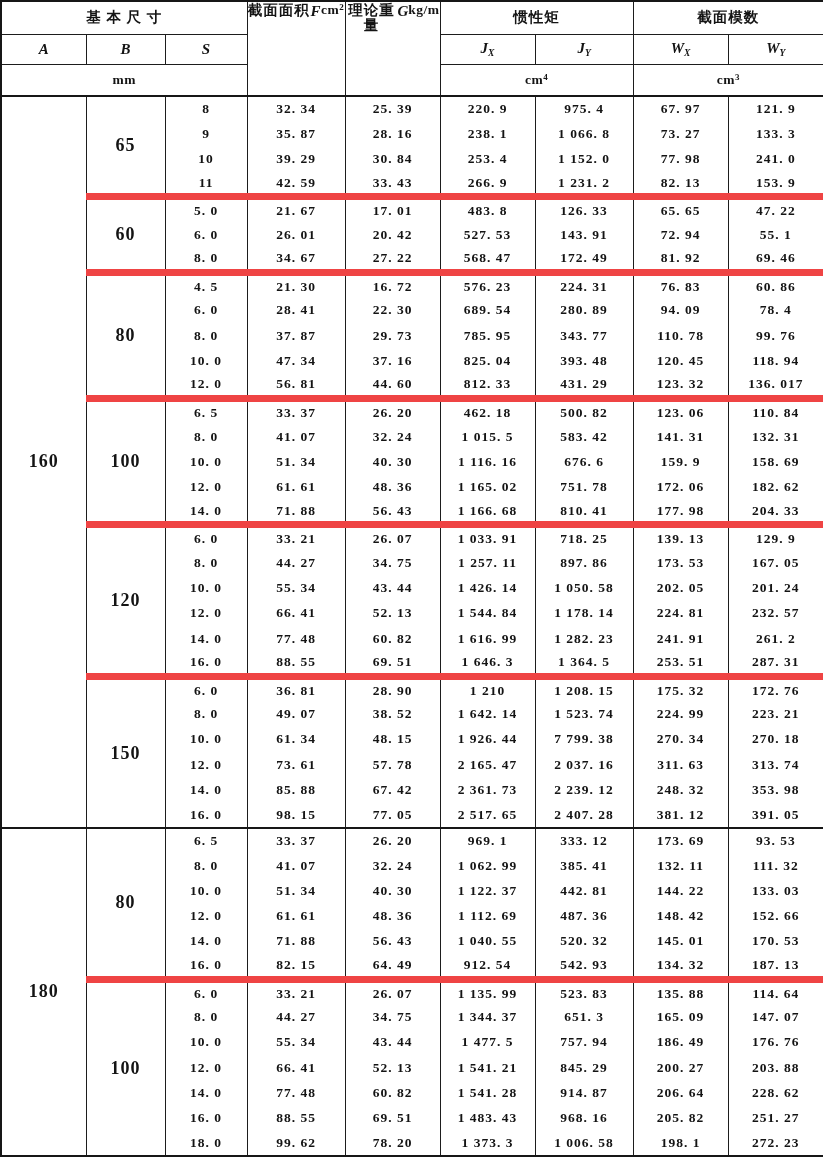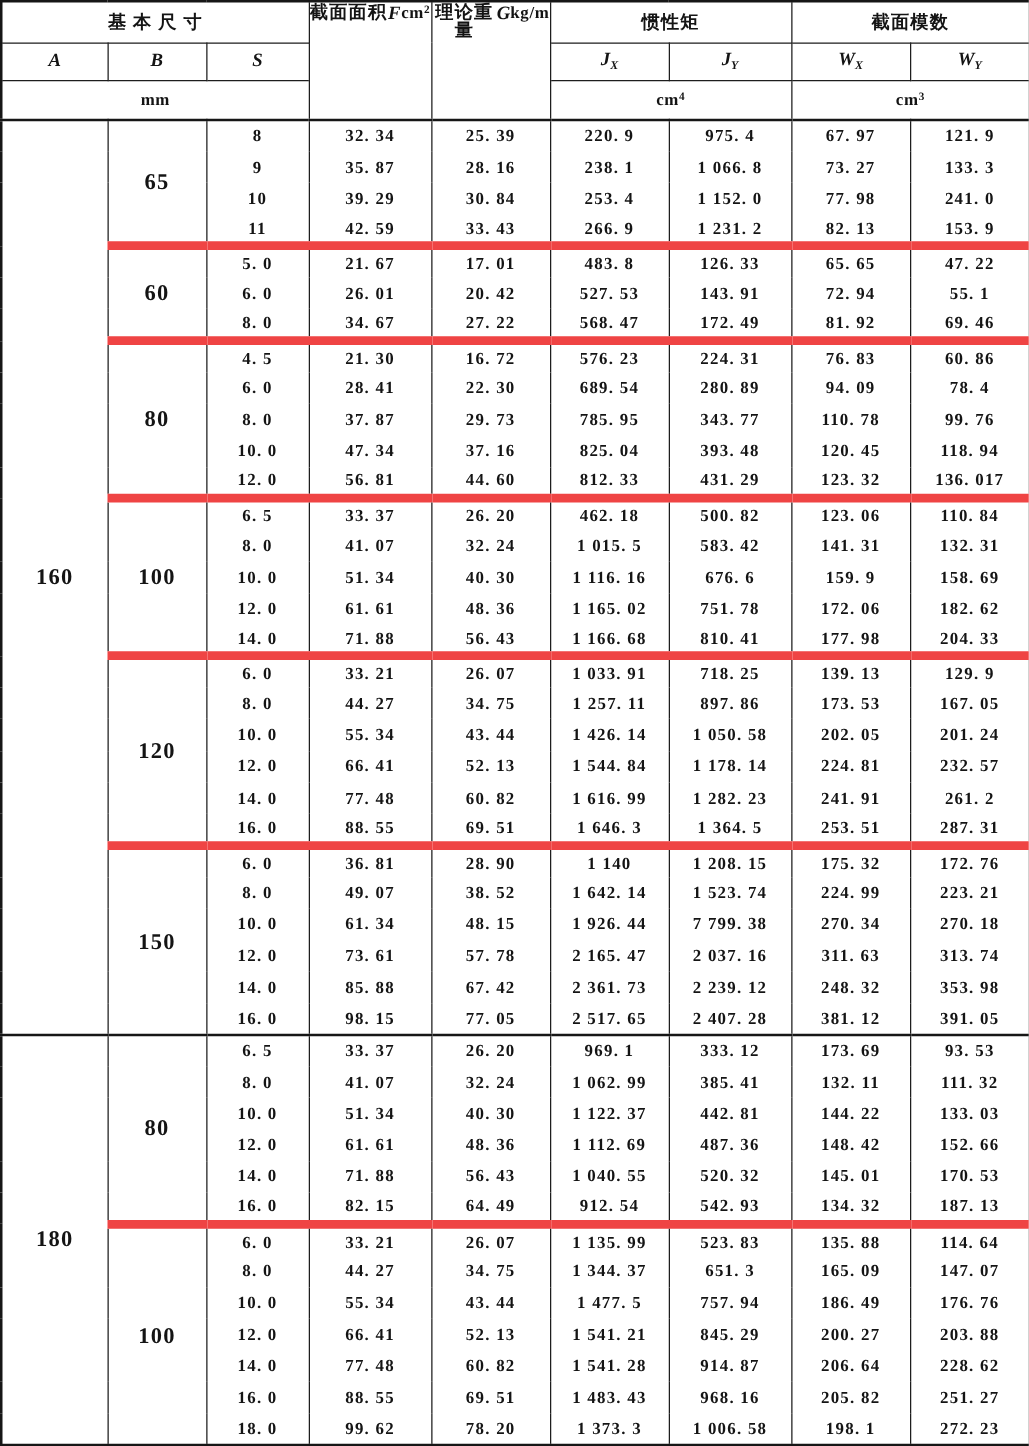--- a/index.html
+++ b/index.html
@@ -349,21 +349,21 @@
           <td>1 646. 3</td>
           <td>1 364. 5</td>
           <td>253. 51</td>
           <td>287. 31</td>
         </tr>
         <tr class="group-start">
           <td rowspan="6" class="b-cell">150</td>
           <td>6. 0</td>
           <td>36. 81</td>
           <td>28. 90</td>
-          <td>1 140</td>
+          <td>1 210</td>
           <td>1 208. 15</td>
           <td>175. 32</td>
           <td>172. 76</td>
         </tr>
         <tr>
           <td>8. 0</td>
           <td>49. 07</td>
           <td>38. 52</td>
           <td>1 642. 14</td>
           <td>1 523. 74</td>

